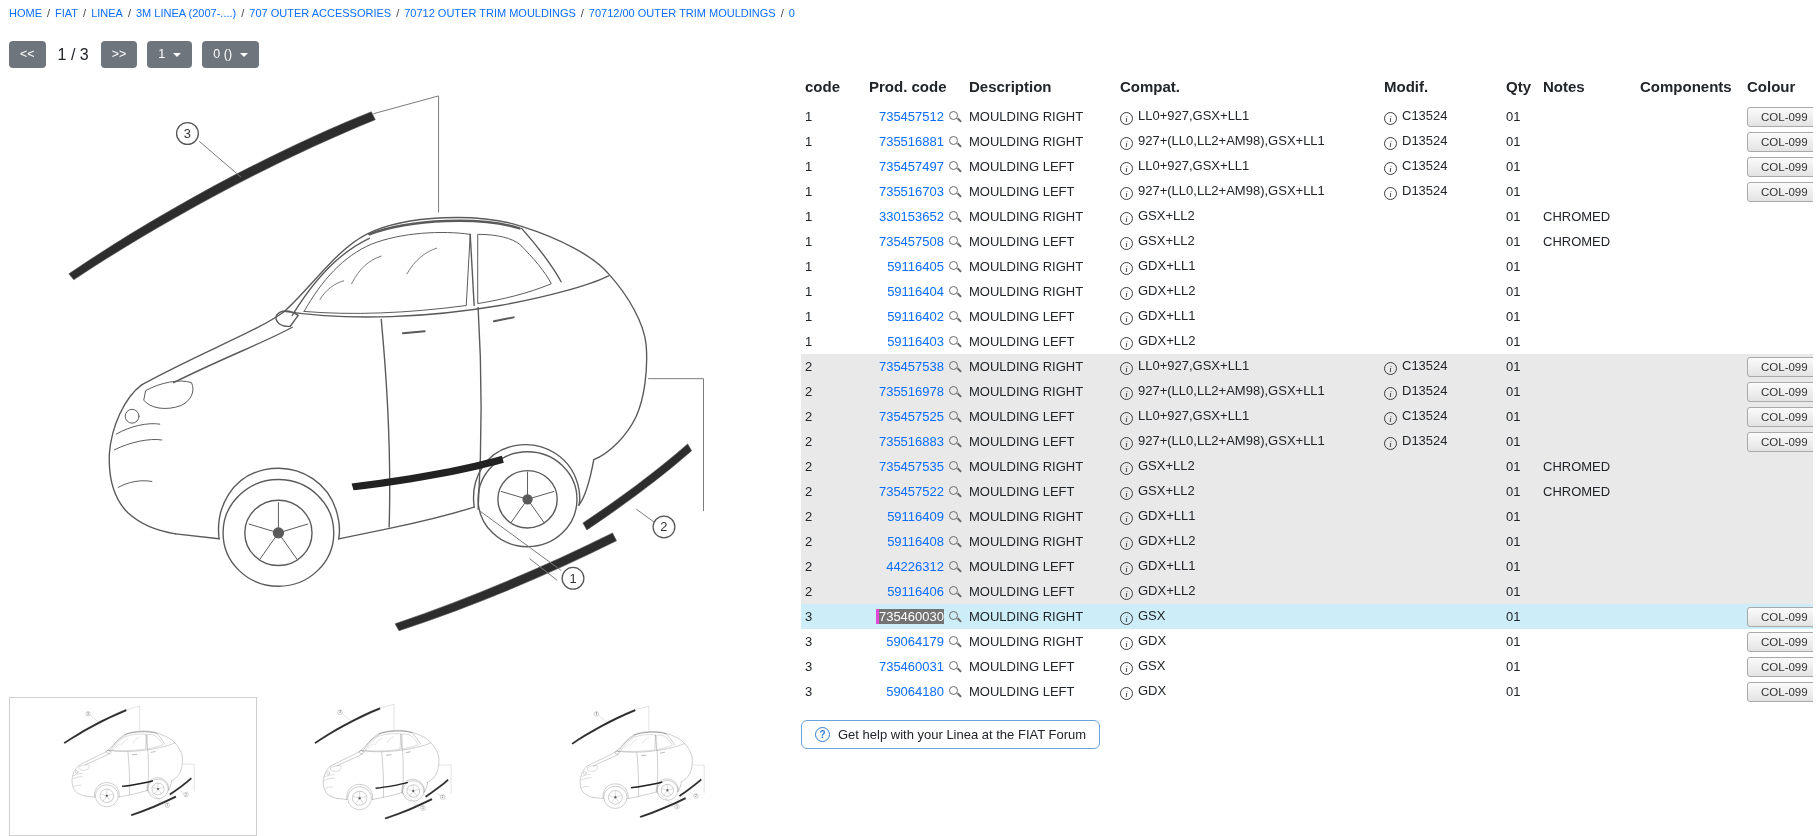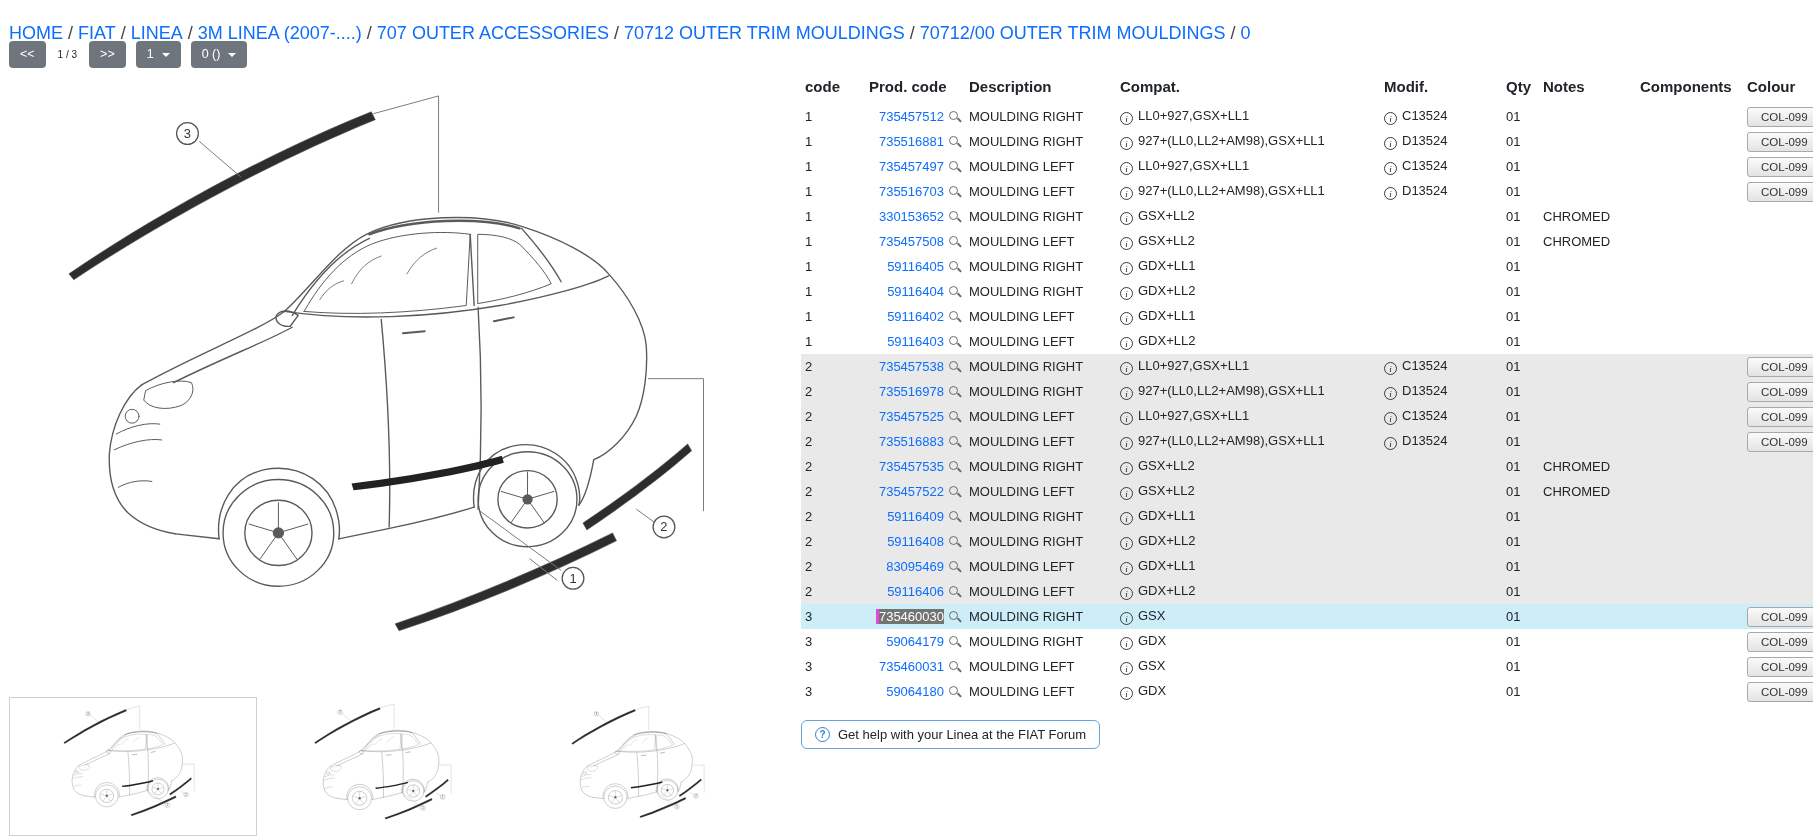--- a/index.html
+++ b/index.html
@@ -1,30 +1,30 @@
 <!DOCTYPE html>
 <html><head>
 <meta charset="utf-8">
 <style>
   * { margin:0; padding:0; box-sizing:border-box; }
   html,body { width:1819px; height:836px; overflow:hidden; background:#fff;
               font-family:"Liberation Sans", sans-serif; color:#212529; }
   .page { position:relative; width:1819px; height:836px; background:#fff; }
 
   
-  .breadcrumb { position:absolute; left:9px; top:7px; font-size:18px; white-space:nowrap;margin-top:16px; }
+  .breadcrumb { position:absolute; left:9px; top:7px; font-size:11px; white-space:nowrap; }
   .breadcrumb a { color:#0d6efd; text-decoration:none; }
   .bc-sep { color:#444; margin:0 5px; }
 
   
   .toolbar { position:absolute; left:9px; top:41px; display:flex; align-items:center; gap:10px; }
   .tbtn { background:#6e757d; color:#fff; border:none; border-radius:4px; font-size:12.5px;
           font-family:inherit; padding:0 11px; height:27px; cursor:pointer;
           display:inline-flex; align-items:center; gap:8px; line-height:1; }
-  .page-ind { font-size:10px; color:#212529; padding:0 2px; }
+  .page-ind { font-size:16px; color:#212529; padding:0 2px; }
   .caret { width:0; height:0; border-left:4px solid transparent; border-right:4px solid transparent;
            border-top:4.5px solid #fff; display:inline-block; }
 
   
   .main-diagram { position:absolute; left:55px; top:86px; width:692px; height:613px; }
   .thumb { position:absolute; cursor:pointer; }
   .thumb-1 { left:9px; top:697px; width:248px; height:139px; border:1px solid #cfcfcf; background:#fff; }
   .thumb-1 svg { position:absolute; left:8px; top:6px; width:228px; height:126px; }
   .thumb-2 { left:302px; top:702px; width:168px; height:132px; }
   .thumb-3 { left:565px; top:704px; width:152px; height:128px; }
@@ -410,21 +410,21 @@
             <td class="c-desc">MOULDING RIGHT</td>
             <td class="c-compat"><span class="info">i</span><span>GDX+LL2</span></td>
             <td class="c-modif"></td>
             <td class="c-qty">01</td>
             <td class="c-notes"></td>
             <td class="c-comp"></td>
             <td class="c-colour"></td>
           </tr>
           <tr class="shaded">
             <td class="c-code">2</td>
-            <td class="c-prod"><a href="#" class="plink">83095469</a><span class="mag"></span></td>
+            <td class="c-prod"><a href="#" class="plink">44226312</a><span class="mag"></span></td>
             <td class="c-desc">MOULDING LEFT</td>
             <td class="c-compat"><span class="info">i</span><span>GDX+LL1</span></td>
             <td class="c-modif"></td>
             <td class="c-qty">01</td>
             <td class="c-notes"></td>
             <td class="c-comp"></td>
             <td class="c-colour"></td>
           </tr>
           <tr class="shaded">
             <td class="c-code">2</td>

